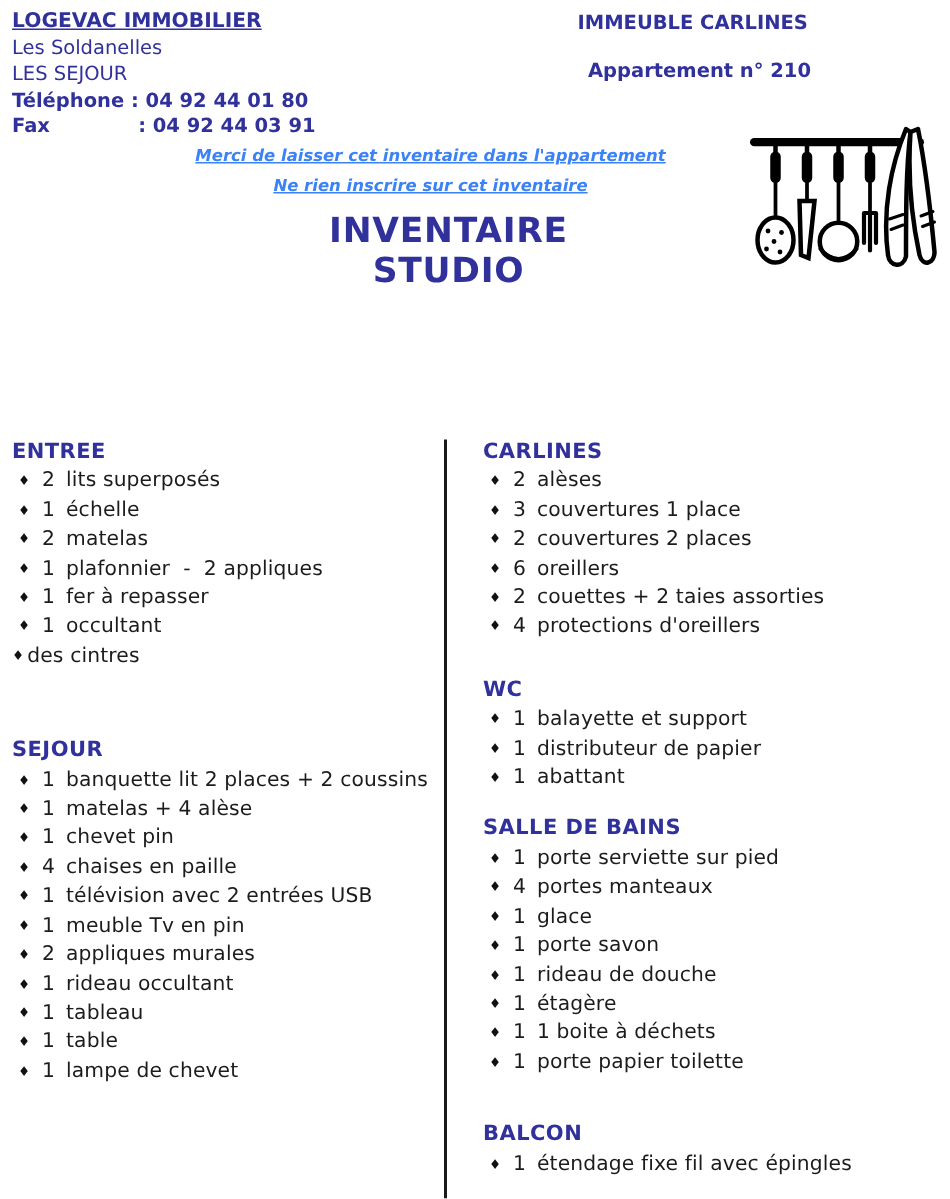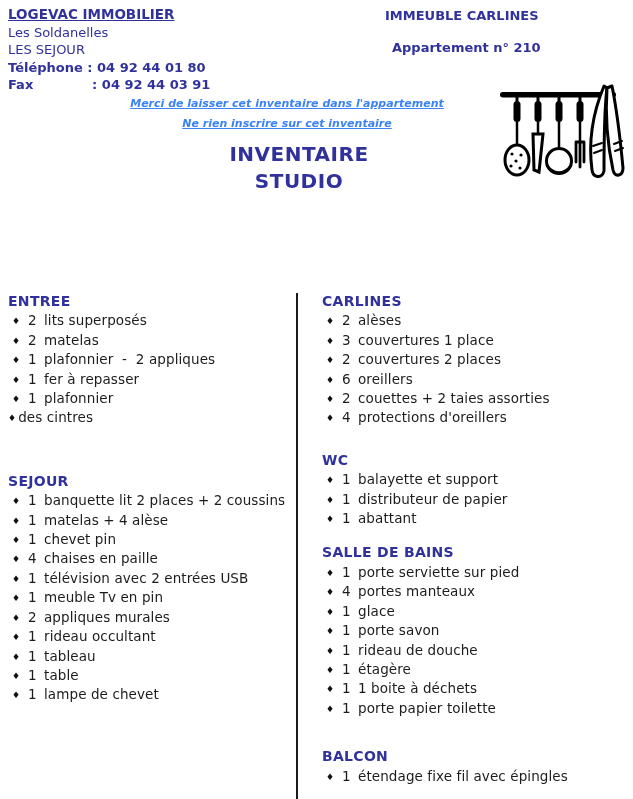--- a/index.html
+++ b/index.html
@@ -16,21 +16,21 @@
   .pre{white-space:pre;}
   
   .building{left:385px;top:8px;font-size:13px;font-weight:bold;color:#31319C;line-height:16px;}
   .building .apartment{margin-top:16px;margin-left:7px;}
   
   .notice{left:0;top:94px;width:574px;text-align:center;
     color:#3b82f6;font-size:11px;font-weight:bold;font-style:italic;line-height:20px;}
   .notice div{text-decoration:underline;}
   
   .doc-title{left:0;top:141px;width:598px;text-align:center;color:#31319C;
-    font-weight:bold;font-size:20px;line-height:27px;letter-spacing:0.5px;}
+    font-weight:bold;font-size:23px;line-height:27px;letter-spacing:0.5px;}
   
   .utensils{left:492px;top:82px;}
   
   .divider{left:296px;top:293px;width:2px;height:506px;background:#1a1a1a;}
   .col{position:absolute;top:292px;}
   #col-left{left:8px;width:282px;}
   #col-right{left:322px;width:306px;}
   .heading{color:#31319C;font-weight:bold;font-size:14px;line-height:18.4px;letter-spacing:0.3px;margin-bottom:1px;}
   .item{line-height:18.4px;font-size:13.5px;padding-left:4px;letter-spacing:0.1px;white-space:pre;}
   .bullet{display:inline-block;width:16px;font-size:9px;vertical-align:1px;color:#111;}
@@ -104,24 +104,25 @@
   <div>INVENTAIRE</div>
   <div>STUDIO</div>
 </div>
 
 <div class="abs divider"></div>
 
 <div class="col" id="col-left">
     <div class="section">
       <div class="heading">ENTREE</div>
       <div class="item"><span class="bullet">♦</span><span class="qty">2</span><span class="label">lits superposés</span></div>
+      <div class="item"><span class="bullet">♦</span><span class="qty">1</span><span class="label">échelle</span></div>
       <div class="item"><span class="bullet">♦</span><span class="qty">2</span><span class="label">matelas</span></div>
       <div class="item"><span class="bullet">♦</span><span class="qty">1</span><span class="label">plafonnier  -  2 appliques</span></div>
       <div class="item"><span class="bullet">♦</span><span class="qty">1</span><span class="label">fer à repasser</span></div>
-      <div class="item"><span class="bullet">♦</span><span class="qty">1</span><span class="label">plafonnier</span></div>
+      <div class="item"><span class="bullet">♦</span><span class="qty">1</span><span class="label">occultant</span></div>
       <div class="item noqty"><span class="bullet">♦</span><span class="label">des cintres</span></div>
     </div>
     <div class="section">
       <div class="heading">SEJOUR</div>
       <div class="item"><span class="bullet">♦</span><span class="qty">1</span><span class="label">banquette lit 2 places + 2 coussins</span></div>
       <div class="item"><span class="bullet">♦</span><span class="qty">1</span><span class="label">matelas + 4 alèse</span></div>
       <div class="item"><span class="bullet">♦</span><span class="qty">1</span><span class="label">chevet pin</span></div>
       <div class="item"><span class="bullet">♦</span><span class="qty">4</span><span class="label">chaises en paille</span></div>
       <div class="item"><span class="bullet">♦</span><span class="qty">1</span><span class="label">télévision avec 2 entrées USB</span></div>
       <div class="item"><span class="bullet">♦</span><span class="qty">1</span><span class="label">meuble Tv en pin</span></div>

